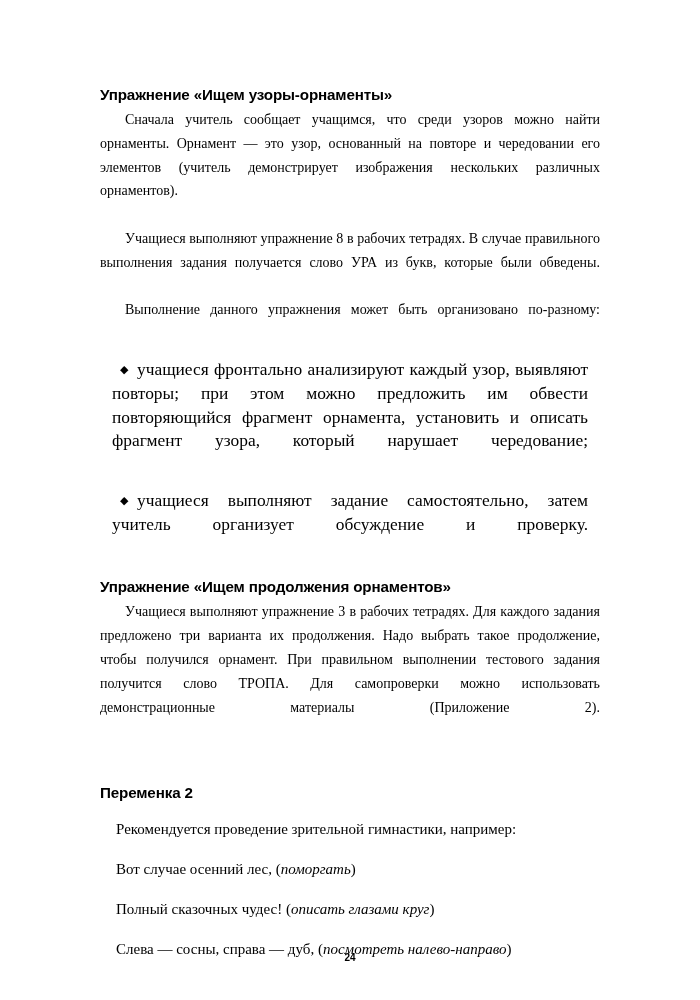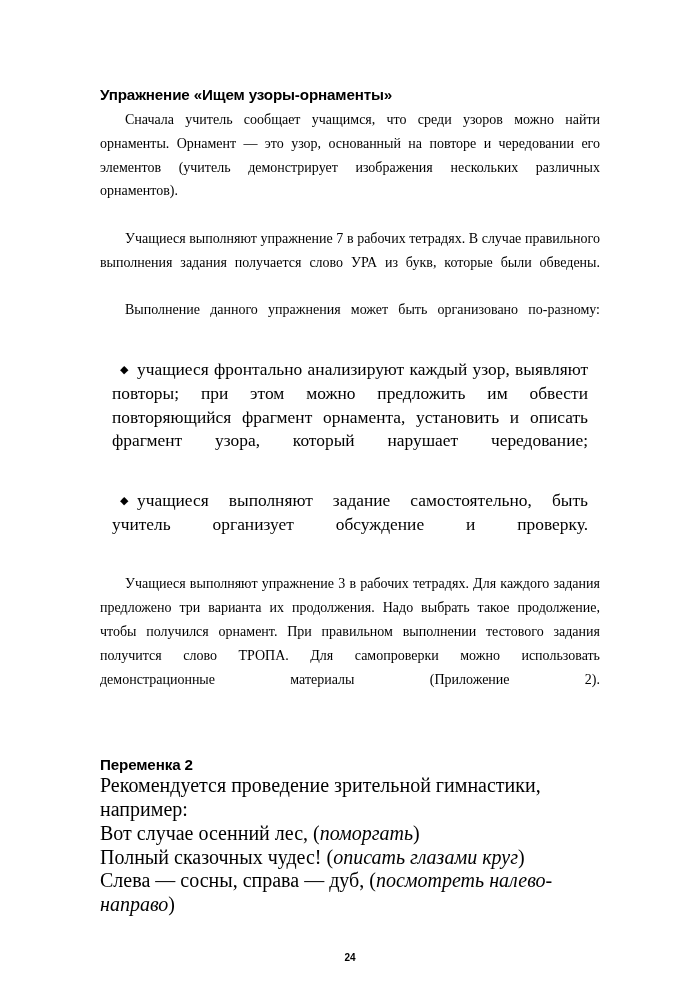--- a/index.html
+++ b/index.html
@@ -98,24 +98,24 @@
     box-sizing: border-box;
   }
   .bullet-text { }
 
   
   .line-block {
     margin: 0;
     padding: 0;
   }
   .poem-line {
-    font-size: 20px;
+    font-size: 15px;
     line-height: 23.8px;
     text-align: left;
-    margin: 0;
+    margin: 16px;
     padding: 0;
     white-space: pre-wrap;
   }
   .poem-line em,
   .italic {
     text-align: right;
   }
 
   
   .page-number {
@@ -133,33 +133,34 @@
 </head>
 <body>
 
 <div class="page">
   <div class="content">
 
     <h2 class="heading first">Упражнение «Ищем узоры-орнаменты»</h2>
 
     <p class="para after-heading">Сначала учитель сообщает учащимся, что среди узоров можно найти орнаменты. Орнамент — это узор, основанный на повторе и чередовании его элементов (учитель демонстрирует изображения нескольких различных орнаментов).</p>
 
-    <p class="para">Учащиеся выполняют упражнение 7 в рабочих тетрадях. В случае правильного выполнения задания получается слово УРА из букв, которые были обведены.</p>
+    <p class="para">Учащиеся выполняют упражнение 8 в рабочих тетрадях. В случае правильного выполнения задания получается слово УРА из букв, которые были обведены.</p>
 
     <p class="para">Выполнение данного упражнения может быть организовано по-разному:</p>
 
     <ul class="bullet-list">
       <li class="bullet-item">
         <span class="bullet-glyph">◆</span><span class="bullet-text">учащиеся фронтально анализируют каждый узор, выявляют повторы; при этом можно предложить им обвести повторяющийся фрагмент орнамента, установить и описать фрагмент узора, который нарушает чередование;</span>
       </li>
       <li class="bullet-item">
-        <span class="bullet-glyph">◆</span><span class="bullet-text">учащиеся выполняют задание самостоятельно, быть учитель организует обсуждение и проверку.</span>
+        <span class="bullet-glyph">◆</span><span class="bullet-text">учащиеся выполняют задание самостоятельно, затем учитель организует обсуждение и проверку.</span>
       </li>
     </ul>
 
+    <h2 class="heading spaced-top">Упражнение «Ищем продолжения орнаментов»</h2>
 
     <p class="para after-heading">Учащиеся выполняют упражнение 3 в рабочих тетрадях. Для каждого задания предложено три варианта их продолжения. Надо выбрать такое продолжение, чтобы получился орнамент. При правильном выполнении тестового задания получится слово ТРОПА. Для самопроверки можно использовать демонстрационные материалы (Приложение 2).</p>
 
 
     <h2 class="heading spaced-top-lg">Переменка 2</h2>
 
     <div class="line-block">
       <p class="poem-line">Рекомендуется проведение зрительной гимнастики, например:</p>
 
       <p class="poem-line"><span>Вот случае осенний лес, (</span><em>поморгать</em><span>)</span></p>

